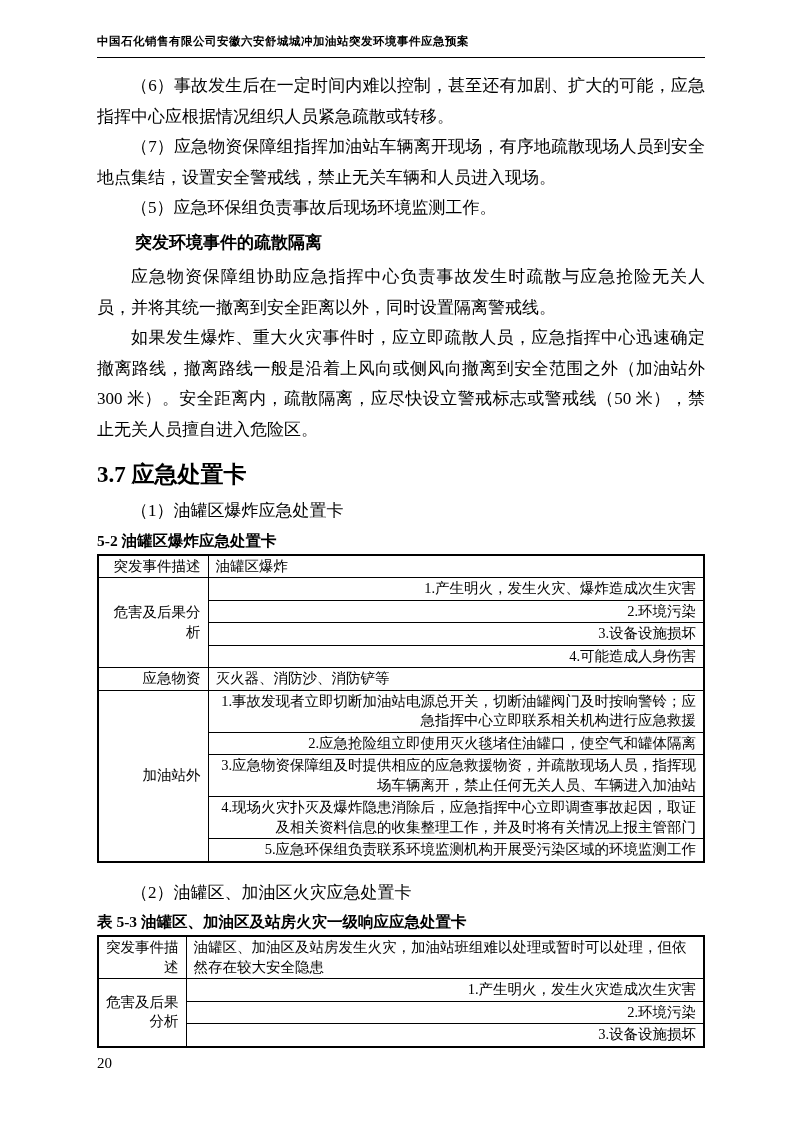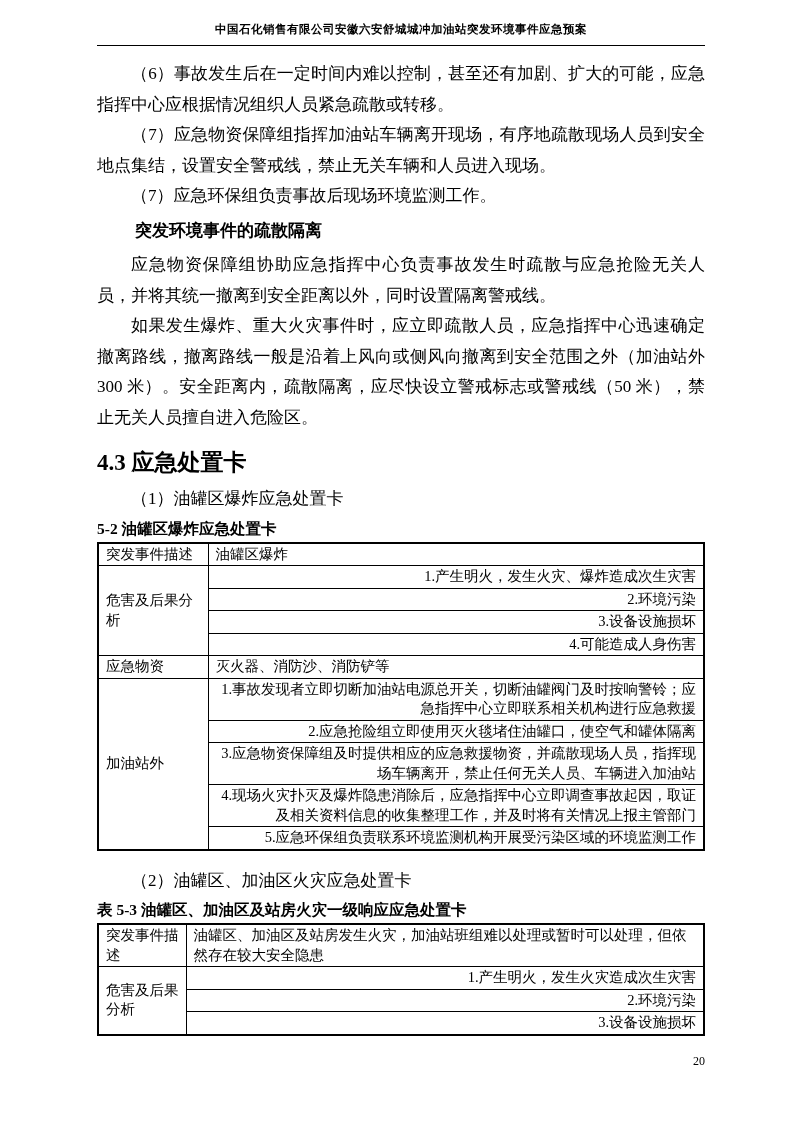--- a/index.html
+++ b/index.html
@@ -13,24 +13,23 @@
     font-family: "Liberation Serif", "DejaVu Serif", serif;
     color: #000000;
   }
   .margin-box {
     position: absolute;
     left: 97px;
     top: 0;
     width: 608px;
   }
   .doc-header {
-    margin-top: 22px;
+    margin-top: 34px;
     padding-bottom: 8px;
     border-bottom: 1px solid #000000;
-    text-align: center;
     font-size: 11.5px;
     letter-spacing: 0.5px;
     font-weight: bold;
   }
   .body-para {
     margin: 0;
     font-size: 17px;
     line-height: 30.5px;
     text-align: justify;
     text-indent: 2em;
@@ -61,50 +60,50 @@
     border-collapse: collapse;
     border: 2.5px solid #000000;
     font-size: 14.5px;
   }
   table.card td {
     border: 1px solid #000000;
     padding: 1px 7px;
     line-height: 19.5px;
     vertical-align: middle;
   }
-  td.label-cell { text-align: left; }
+  td.label-cell { text-align: right; }
   td.center-cell { }
   td.left-cell { text-align: right; }
   table.t1 td.label-cell { width: 110px; }
   table.t2 td.label-cell { width: 88px; }
   .page-number {
-    margin-top: 15px;
-    text-align: right;
-    font-size: 12px;
+    margin-top: 5px;
+    text-align: left;
+    font-size: 15px;
     line-height: 20px;
   }
 </style>
 </head>
 <body>
 
 <div class="page">
   <div class="margin-box">
 
     <div class="doc-header">
       <span>中国石化销售有限公司安徽六安舒城城冲加油站突发环境事件应急预案</span>
     </div>
 
     <p class="body-para first-para">（6）事故发生后在一定时间内难以控制，甚至还有加剧、扩大的可能，应急指挥中心应根据情况组织人员紧急疏散或转移。</p>
     <p class="body-para">（7）应急物资保障组指挥加油站车辆离开现场，有序地疏散现场人员到安全地点集结，设置安全警戒线，禁止无关车辆和人员进入现场。</p>
-    <p class="body-para">（7）应急环保组负责事故后现场环境监测工作。</p>
+    <p class="body-para">（5）应急环保组负责事故后现场环境监测工作。</p>
     <p class="sub-heading">突发环境事件的疏散隔离</p>
     <p class="body-para">应急物资保障组协助应急指挥中心负责事故发生时疏散与应急抢险无关人员，并将其统一撤离到安全距离以外，同时设置隔离警戒线。</p>
     <p class="body-para">如果发生爆炸、重大火灾事件时，应立即疏散人员，应急指挥中心迅速确定撤离路线，撤离路线一般是沿着上风向或侧风向撤离到安全范围之外（加油站外 300 米）。安全距离内，疏散隔离，应尽快设立警戒标志或警戒线（50 米），禁止无关人员擅自进入危险区。</p>
 
-    <h2 class="section-heading">4.3 应急处置卡</h2>
+    <h2 class="section-heading">3.7 应急处置卡</h2>
 
     <p class="body-para">（1）油罐区爆炸应急处置卡</p>
 
     <div class="table-caption">5-2 油罐区爆炸应急处置卡</div>
 
     <table class="card t1">
       <tbody>
           <tr>
         <td class="label-cell">突发事件描述</td>
         <td class="center-cell">油罐区爆炸</td>

